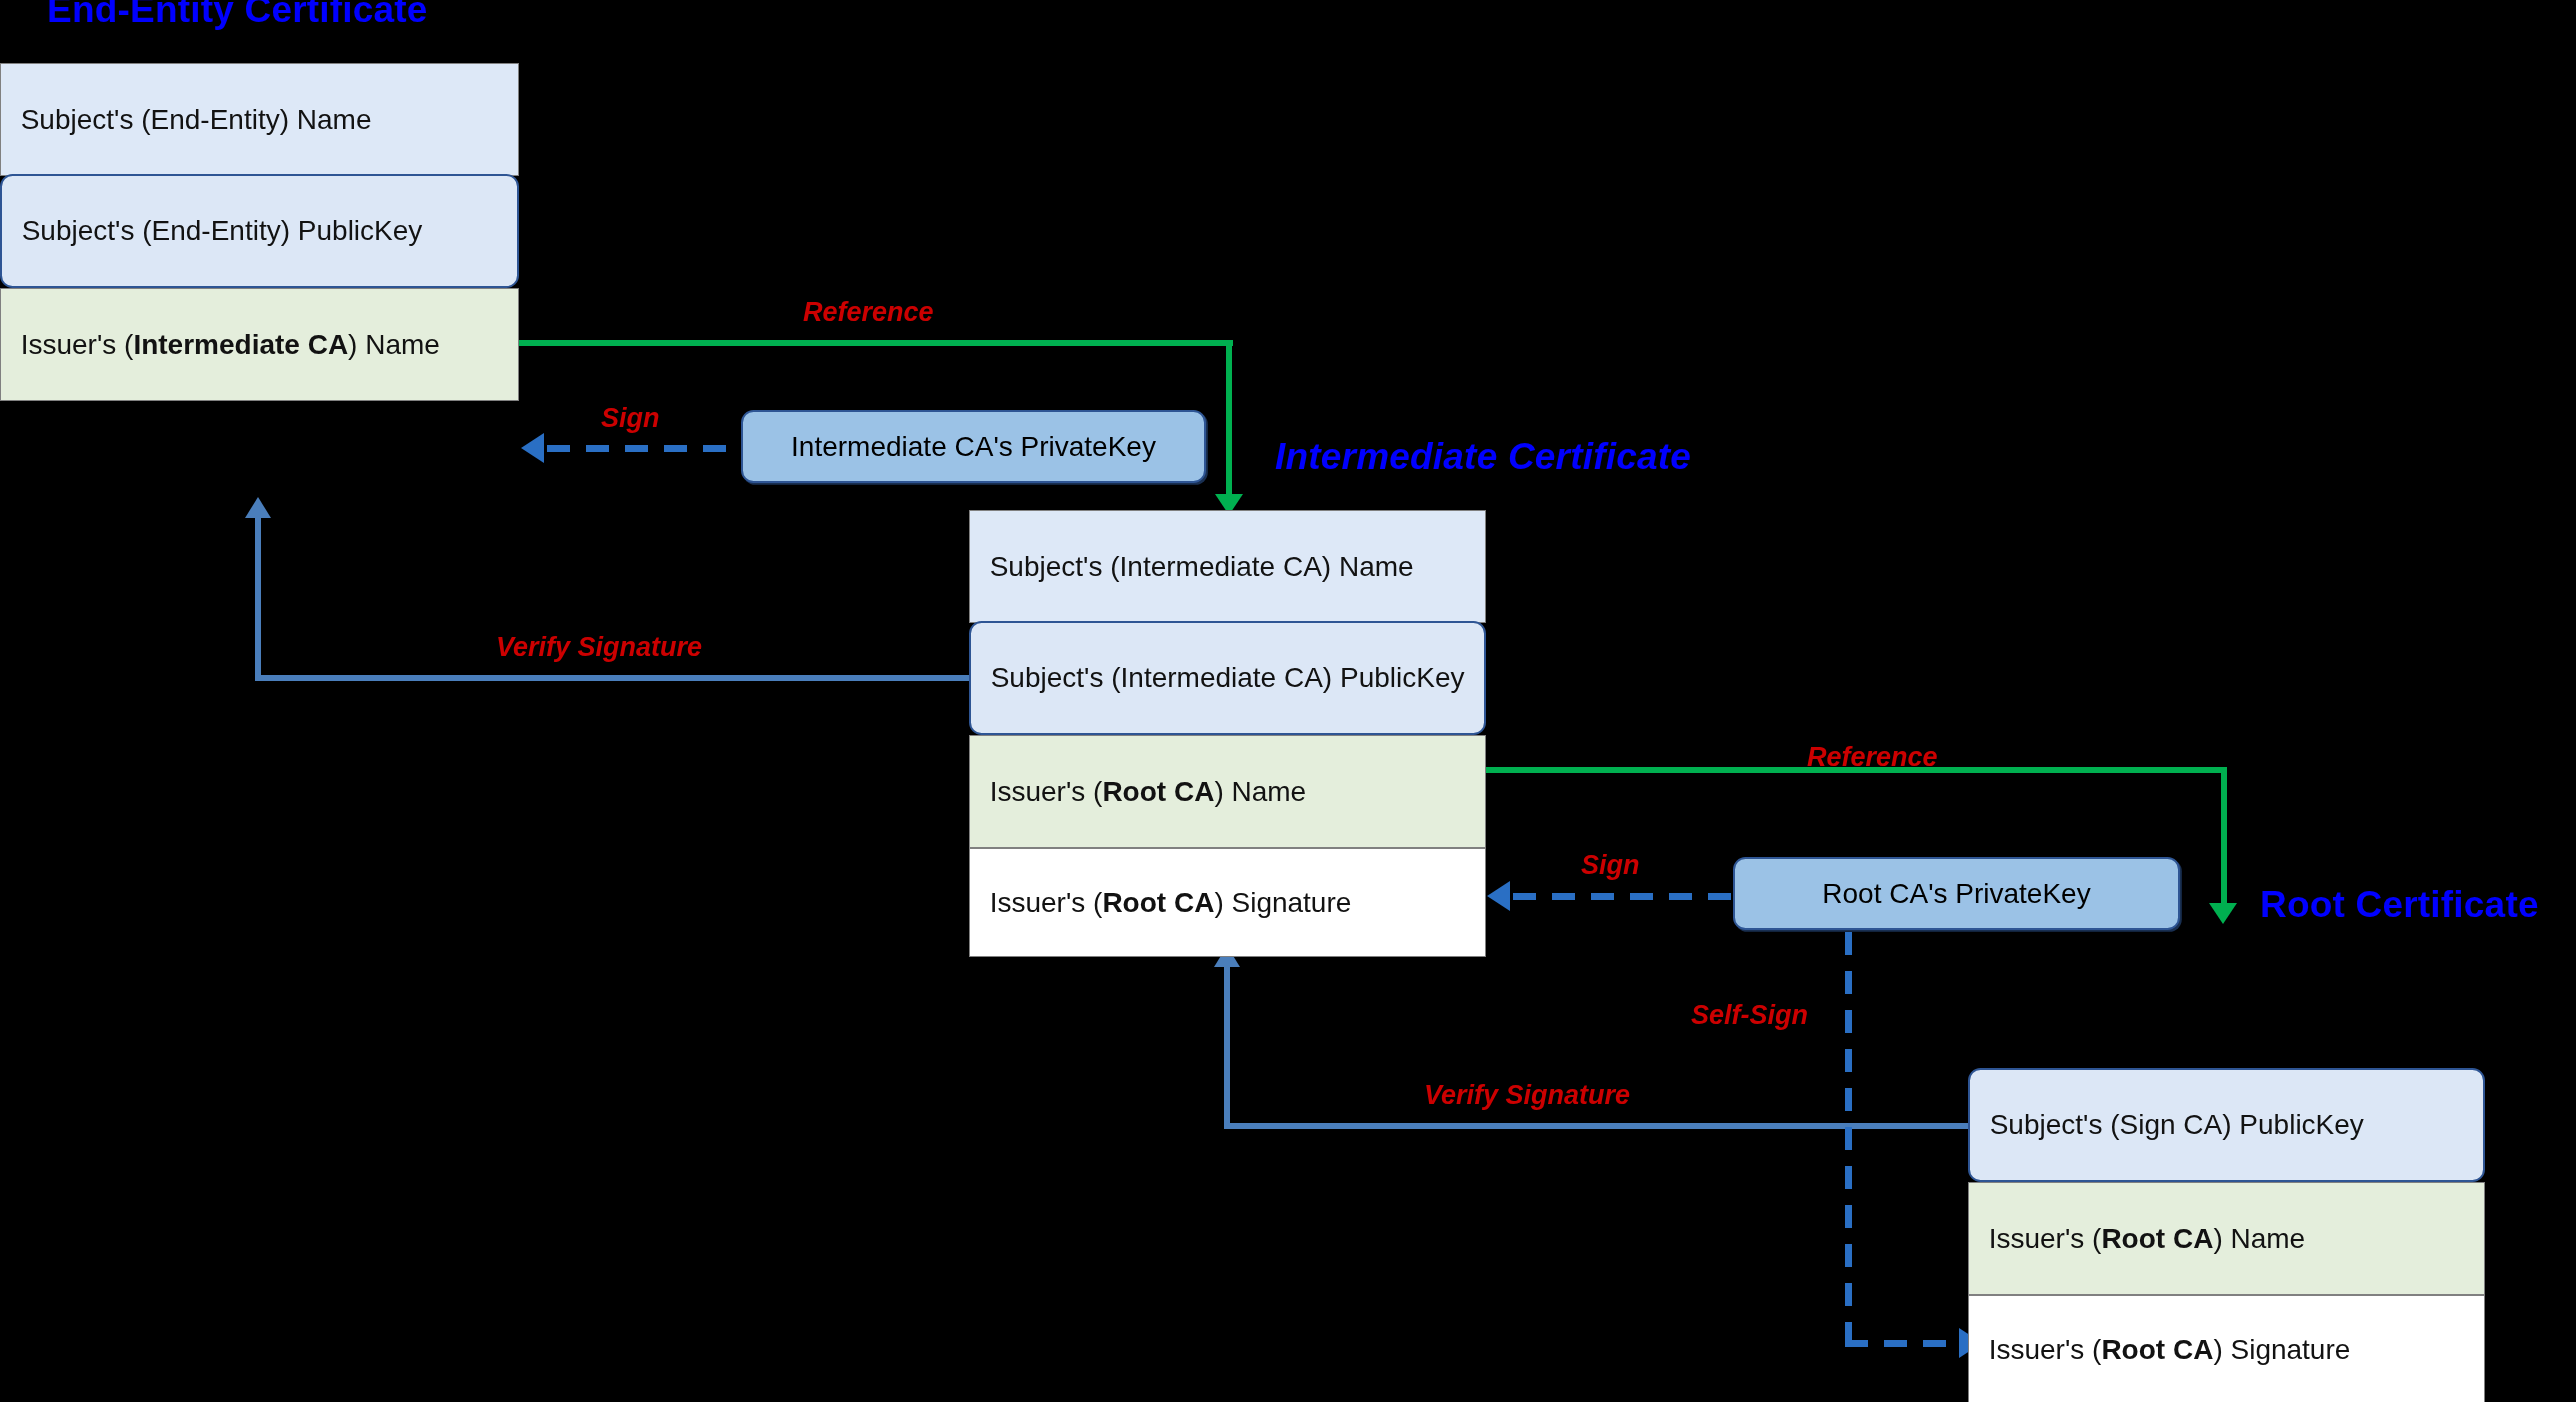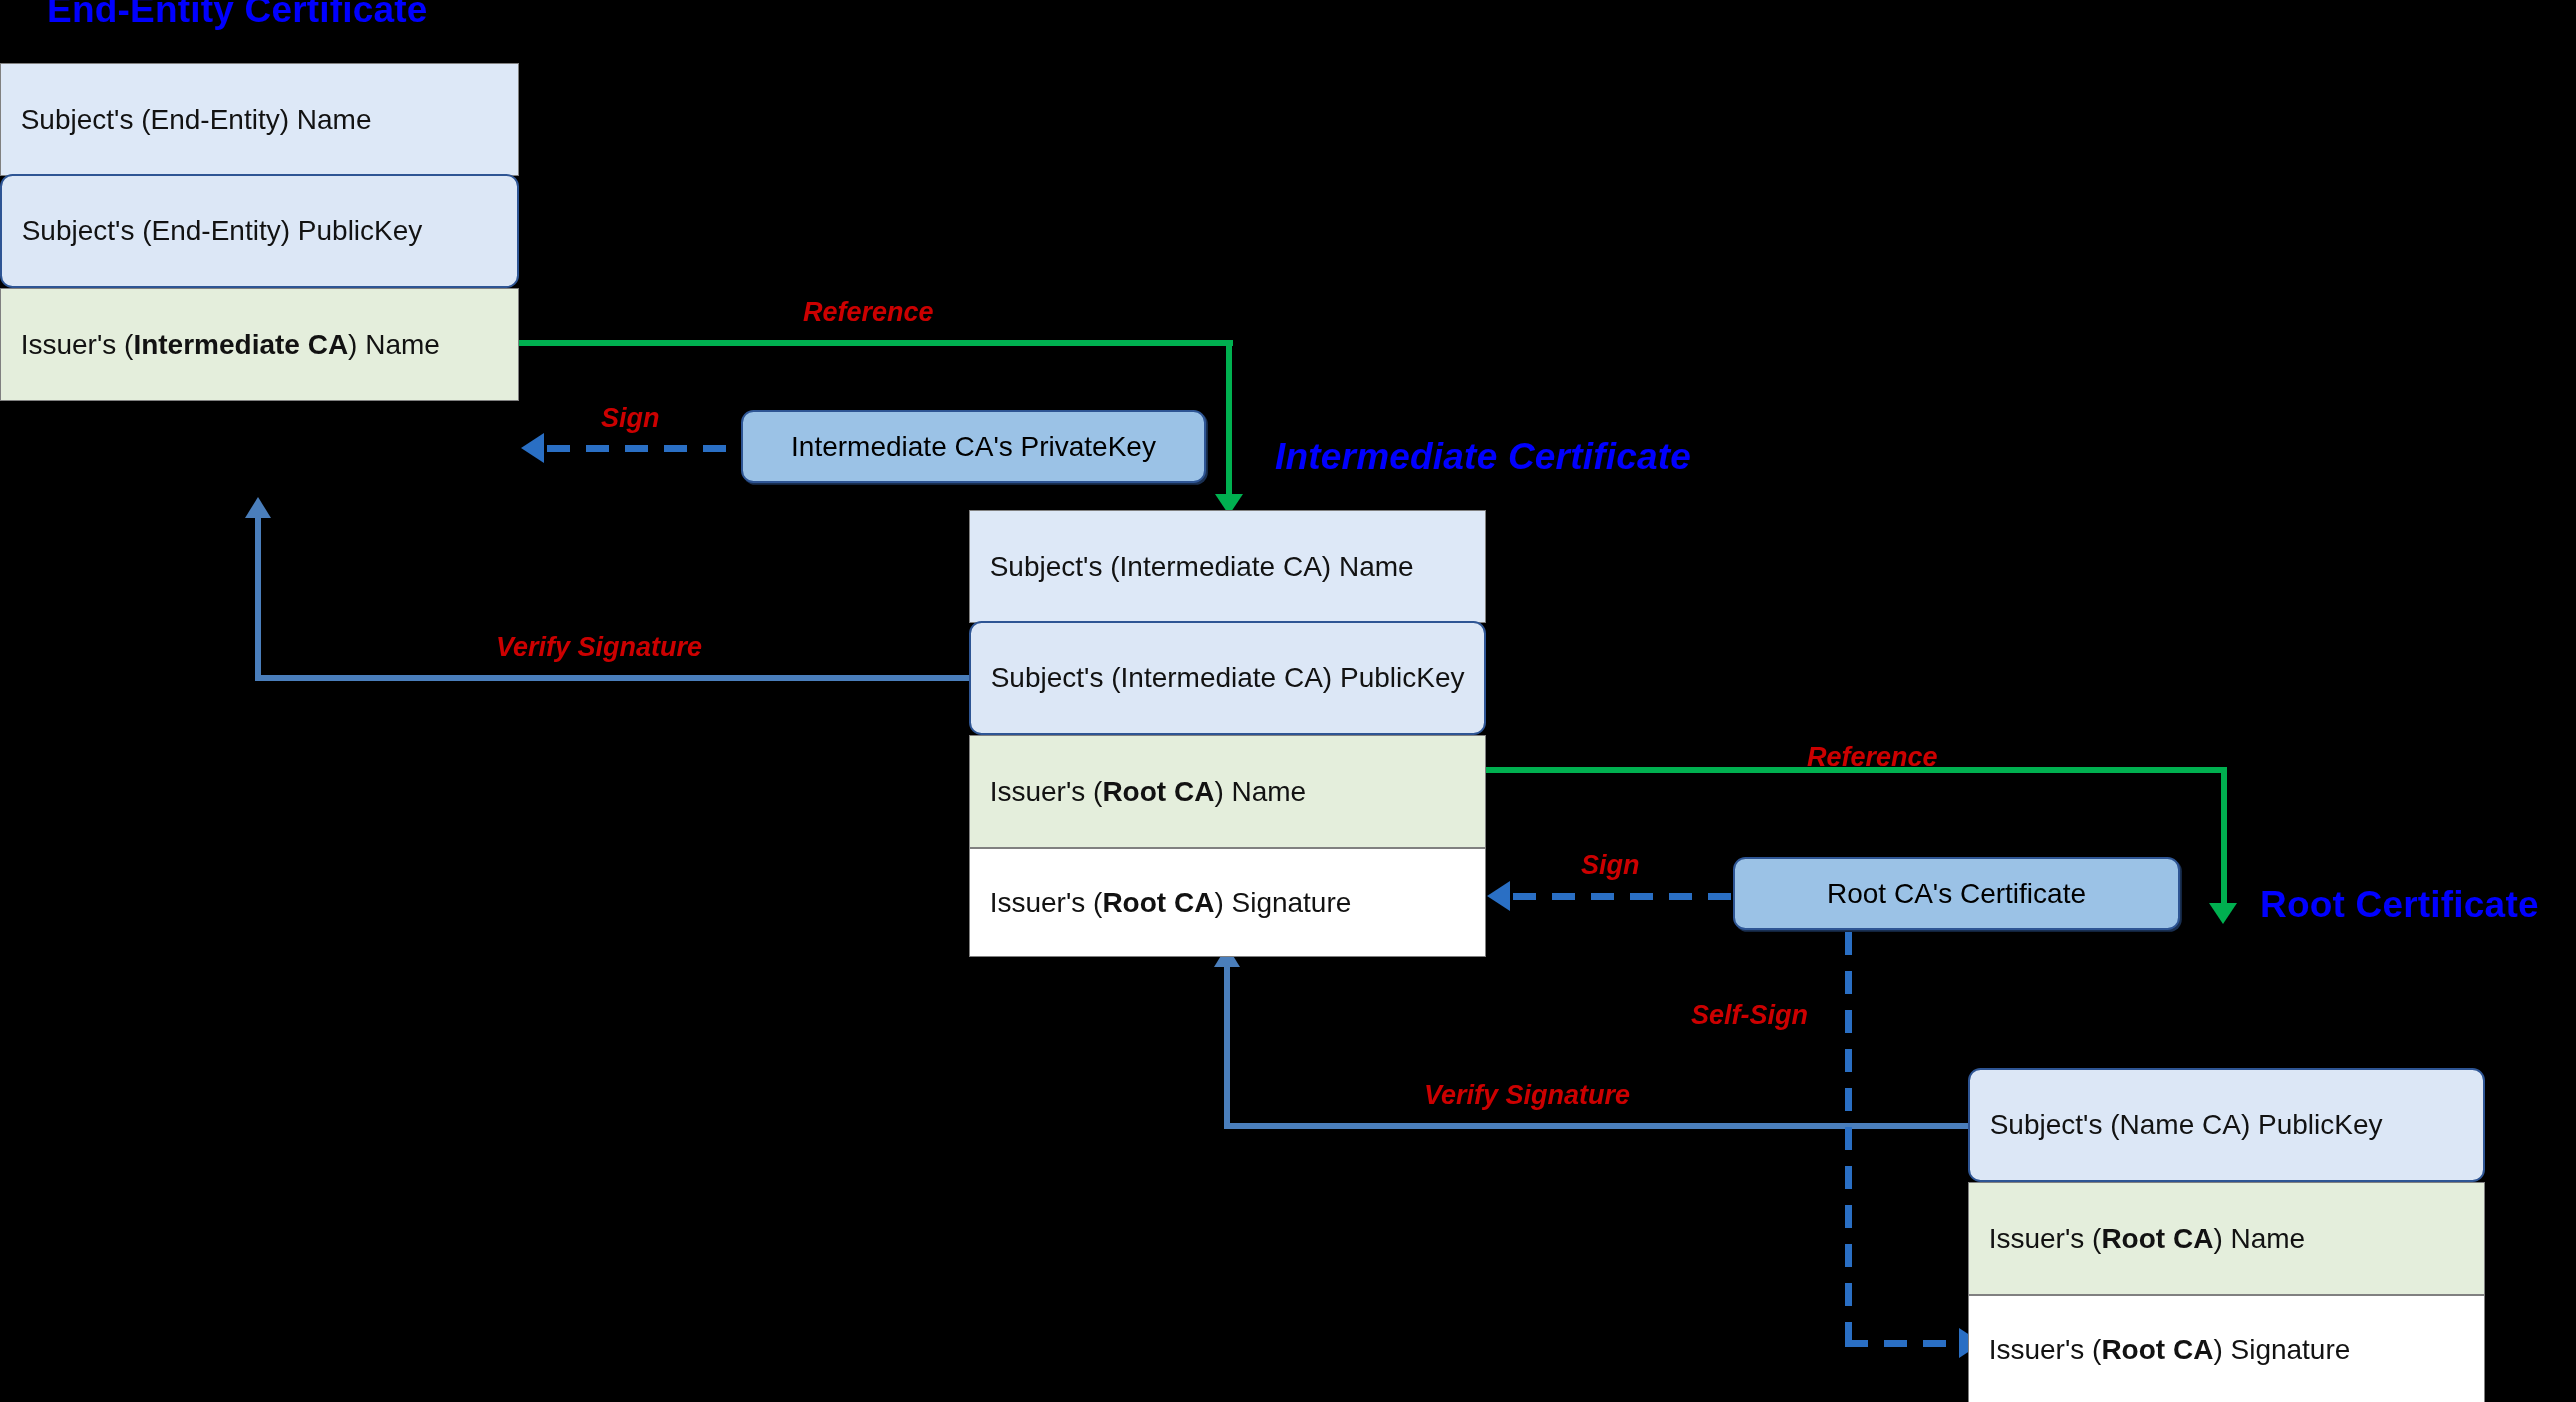--- a/index.html
+++ b/index.html
@@ -121,26 +121,26 @@
     </div>
     <div class="row issuer" style="left:0px;top:225px;width:517px;height:113px;">
       <span class="pad"><span>Issuer's (</span><b>Root CA</b><span>) Name</span></span>
     </div>
     <div class="row sig" style="left:0px;top:338px;width:517px;height:109px;">
       <span class="pad"><span>Issuer's (</span><b>Root CA</b><span>) Signature</span></span>
     </div>
   </div>
 
   <div class="privkey" style="left:1733px;top:857px;width:447px;height:73px;">
-    <span>Root CA's Certificate</span>
+    <span>Root CA's PrivateKey</span>
   </div>
 
   <div class="cert" style="left:1968px;top:957px;width:517px;height:447px;">
     <div class="row pubkey" style="left:0px;top:111px;width:517px;height:114px;">
-      <span class="pad">Subject's (Name CA) PublicKey</span>
+      <span class="pad">Subject's (Sign CA) PublicKey</span>
     </div>
     <div class="row issuer" style="left:0px;top:225px;width:517px;height:113px;">
       <span class="pad"><span>Issuer's (</span><b>Root CA</b><span>) Name</span></span>
     </div>
     <div class="row sig" style="left:0px;top:338px;width:517px;height:109px;">
       <span class="pad"><span>Issuer's (</span><b>Root CA</b><span>) Signature</span></span>
     </div>
   </div>
 
 </div>

